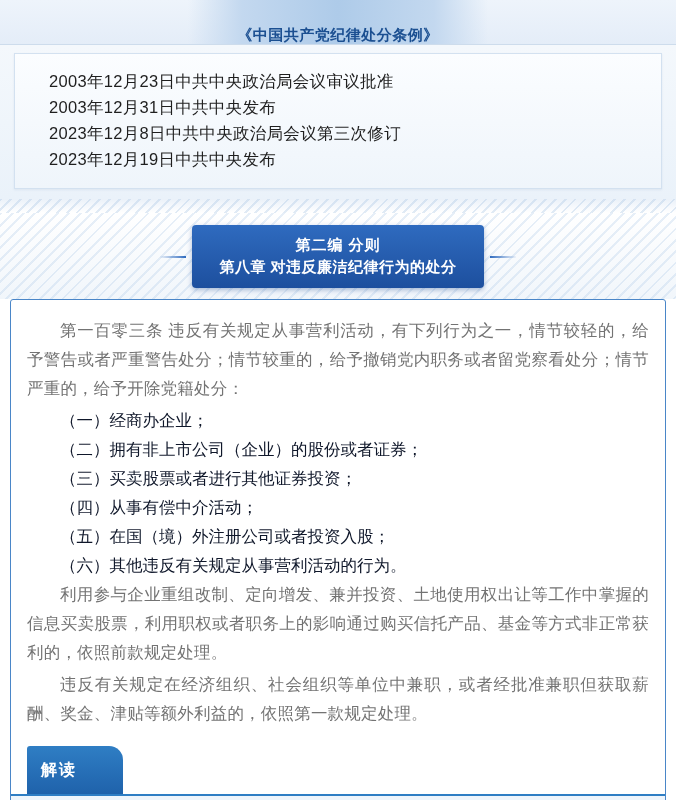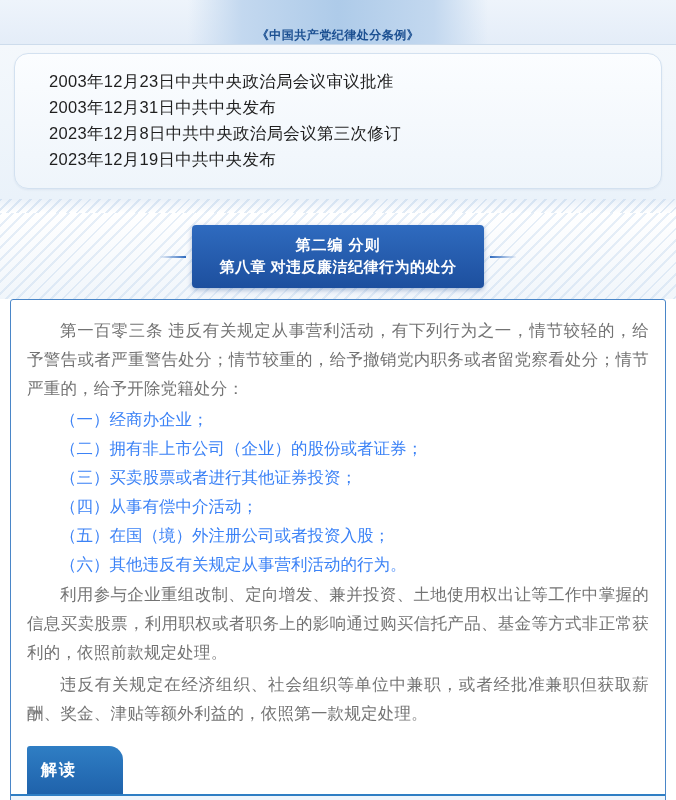--- a/index.html
+++ b/index.html
@@ -31,35 +31,35 @@
     top: 0;
     transform: translateX(-50%);
     width: 300px;
     height: 44px;
     background: linear-gradient(90deg, rgba(183,206,233,0) 0%, #c3d8ef 18%, #aecbe9 50%, #c3d8ef 82%, rgba(183,206,233,0) 100%);
   }
   .top-banner .book-title {
     position: relative;
     z-index: 2;
     color: #1b4f91;
-    font-size: 12px;
+    font-size: 15px;
     font-weight: bold;
     letter-spacing: 0.5px;
     margin-top: 27px;
   }
 
   
   .dates-wrap {
     padding: 8px 14px 10px 14px;
     background: linear-gradient(180deg, #f4f8fc 0%, #eaf2fa 100%);
   }
   .dates-card {
     background: linear-gradient(180deg, #fbfdff 0%, #eff5fb 100%);
     border: 1px solid #d3e1f0;
-    border-radius: 14px;
+    border-radius: 0;
     padding: 14px 20px 16px 34px;
     box-shadow: 0 1px 2px rgba(40,80,130,0.08);
   }
   .date-line {
     font-size: 16.5px;
     color: #1f1f1f;
     line-height: 26px;
     letter-spacing: 0.3px;
     white-space: nowrap;
   }
@@ -136,24 +136,23 @@
     line-height: 29px;
     color: #737373;
     text-align: justify;
     letter-spacing: 0.2px;
     margin: 0 0 3px 0;
     text-indent: 2em;
   }
   .item {
     font-size: 16.5px;
     line-height: 29px;
-    color: #3b82f6;
+    color: #0f172a;
     margin: 0;
     text-indent: 2em;
-    font-family: Liberation Mono, monospace;
   }
   .item-first { margin-top: 2px; }
 
   
   .jiedu-tab {
     margin-top: 18px;
     width: 96px;
     height: 48px;
     background: linear-gradient(180deg, #2f7ec4 0%, #1f62ab 100%);
     border-radius: 3px 14px 0 0;

